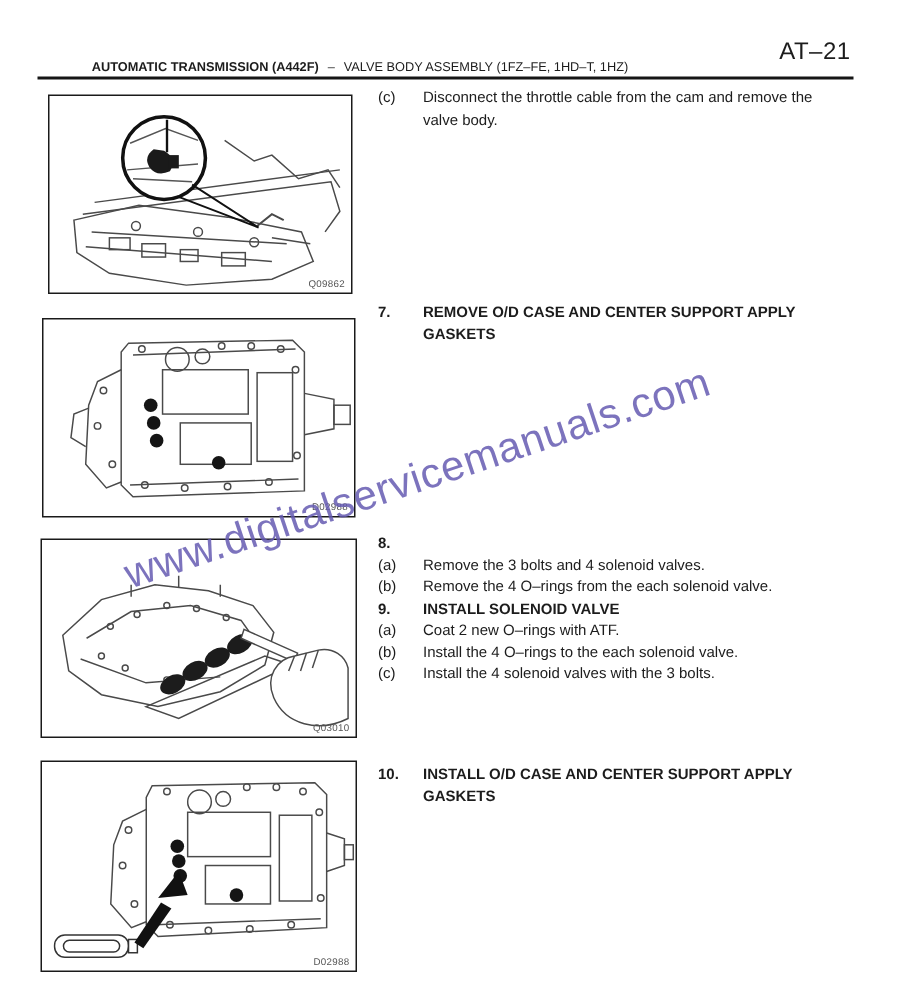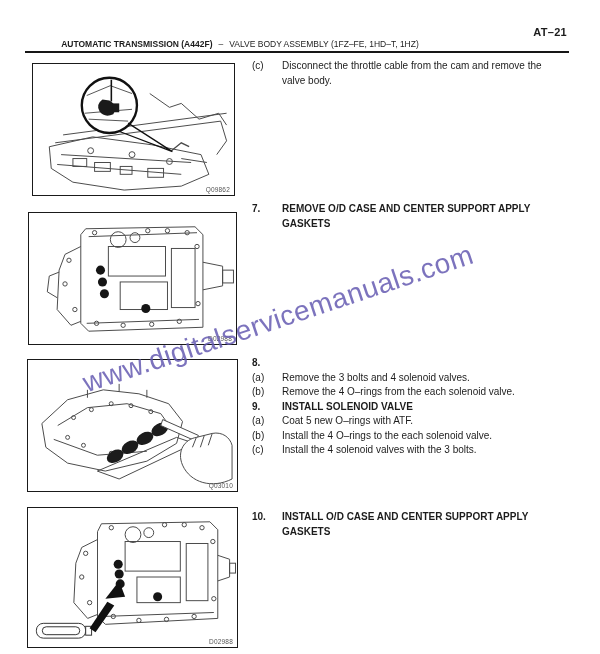--- a/index.html
+++ b/index.html
@@ -2,21 +2,21 @@
 <html><head>
 <meta charset="utf-8">
 <style>
   html,body{margin:0;padding:0;}
   body{
     width:600px;height:654px;position:relative;background:#ffffff;
     font-family:"Liberation Sans","DejaVu Sans",sans-serif;color:#1c1c1c;
     overflow:hidden;
   }
   .page-number{
-    position:absolute;top:26px;right:33px;font-size:11px;font-weight:bold;letter-spacing:.3px;
+    position:absolute;top:26px;right:33px;font-size:16px;font-weight:normal;letter-spacing:.3px;
   }
   .header-line{
     position:absolute;top:39px;left:0;width:480px;text-align:center;font-size:8.5px;white-space:nowrap;
   }
   .header-line .hb{font-weight:bold;}
   .header-line .hsep{padding:0 6px;color:#333;}
   .header-rule{
     position:absolute;top:51px;left:25px;width:544px;height:2px;background:#161616;
   }
   .figure{
@@ -239,21 +239,21 @@
   <div class="step-row">
     <span class="step-label">(b)</span>
     <span class="step-text">Remove the 4 O–rings from the each solenoid valve.</span>
   </div>
   <div class="step-row">
     <span class="step-num">9.</span>
     <span class="step-title">INSTALL SOLENOID VALVE</span>
   </div>
   <div class="step-row">
     <span class="step-label">(a)</span>
-    <span class="step-text">Coat 5 new O–rings with ATF.</span>
+    <span class="step-text">Coat 2 new O–rings with ATF.</span>
   </div>
   <div class="step-row">
     <span class="step-label">(b)</span>
     <span class="step-text">Install the 4 O–rings to the each solenoid valve.</span>
   </div>
   <div class="step-row">
     <span class="step-label">(c)</span>
     <span class="step-text">Install the 4 solenoid valves with the 3 bolts.</span>
   </div>
 </div>

